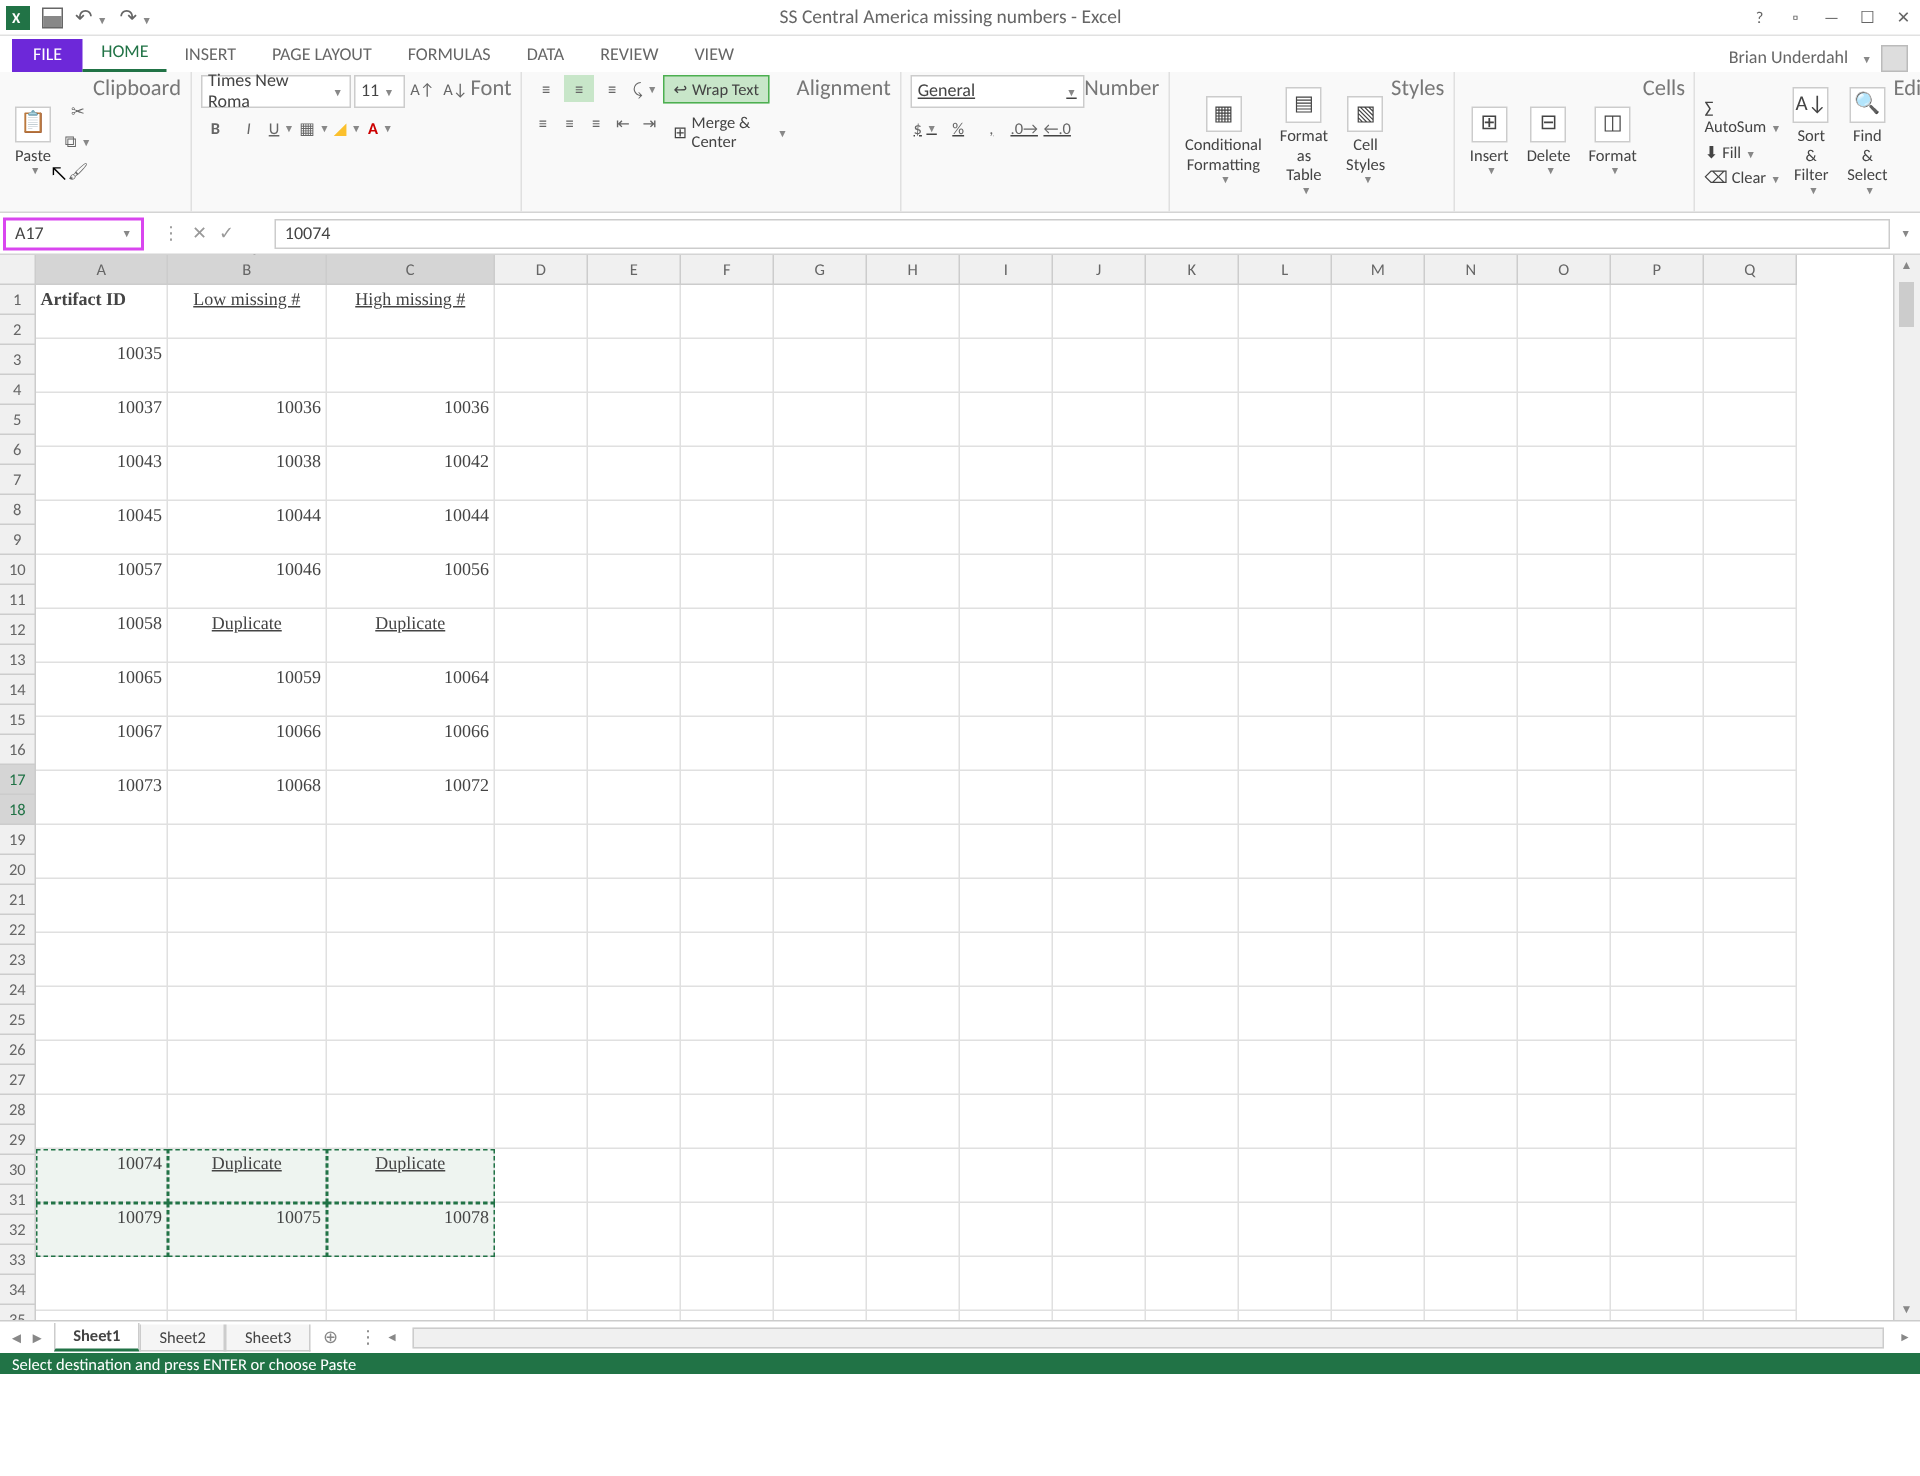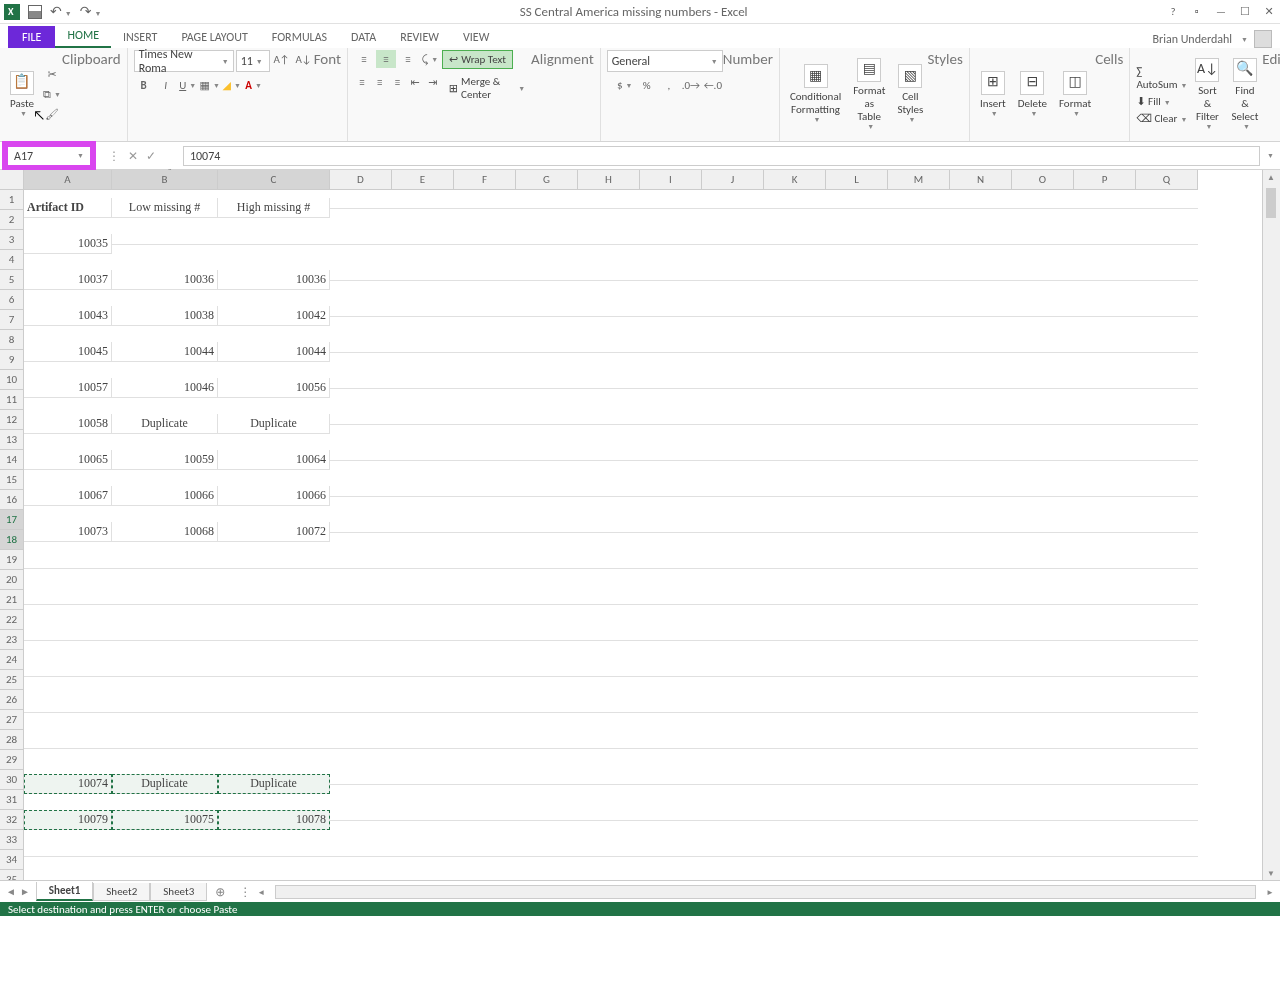--- a/index.html
+++ b/index.html
@@ -37,38 +37,38 @@
 .combo { height: 22px; border: 1px solid #ccc; background: #fff; padding: 0 4px; display: flex; align-items: center; font-size: 12px; }
 .dd { font-size: 7px; color: #888; margin-left: 3px; }
 .btn-row { display: flex; gap: 2px; }
 .toggle-on { background: #c8e6c9; border: 1px solid #4caf50; padding: 2px 6px; font-size: 11px; display: flex; align-items: center; gap: 3px; }
 .toggle-off { padding: 2px 6px; font-size: 11px; display: flex; align-items: center; gap: 3px; }
 
 .collapse-ribbon { margin-left: auto; padding: 0 6px; display: flex; align-items: flex-end; color: #888; font-size: 11px; }
 
 
 .fx-bar { height: 28px; border-bottom: 1px solid #d4d4d4; display: flex; align-items: center; background: #fff; }
-.name-box { width: 94px; border: 6px solid #d946ef; padding: 2px 6px; margin: 2px; display: flex; justify-content: space-between; align-items: center; }
+.name-box { width: 94px; border: 2px solid #d946ef; padding: 2px 6px; margin: 2px; display: flex; justify-content: space-between; align-items: center; }
 .fx-buttons { display: flex; gap: 8px; padding: 0 10px; color: #999; }
 .fx-label { font-style: italic; color: #888; margin-right: 8px; font-family: Cambria, serif; margin-top: 36px; }
 .fx-input { flex: 1; border: 1px solid #ccc; padding: 2px 6px; margin-right: 4px; }
 
 
 .grid-area { height: 710px; display: flex; }
 .corner { width: 24px; height: 20px; background: #f0f0f0; border-right: 1px solid #ccc; border-bottom: 1px solid #ccc; }
 .col-headers { display: flex; height: 20px; }
 .col-h { background: #f0f0f0; border-right: 1px solid #ccc; border-bottom: 1px solid #ccc; text-align: center; font-size: 11px; color: #666; line-height: 19px; }
 .col-h.sel { background: #d5d5d5; }
 .row-h { width: 24px; background: #f0f0f0; border-right: 1px solid #ccc; border-bottom: 1px solid #ccc; text-align: center; font-size: 11px; color: #666; line-height: 19px; }
 .row-h.sel { background: #d5d5d5; color: #217346; font-weight: normal; }
 .rows { display: flex; flex-direction: column; }
-.row { display: flex; height: 36px; align-items: center; }
+.row { display: flex; height: 36px; }
 .cell { border-right: 1px solid #e0e0e0; border-bottom: 1px solid #e0e0e0; padding: 0 3px; font-size: 12px; line-height: 19px; font-family: "Times New Roman", serif; }
 .cell.right { text-align: right; }
-.cell.center { text-align: center; }
+.cell.center { text-align: center; text-decoration: underline; }
 .cell.bold { font-weight: bold; }
 .cw-A { width: 88px; } .cw-B { width: 106px; } .cw-C { width: 112px; }
 .cw-std { width: 62px; }
 .marching { outline: 1.5px dashed #217346; outline-offset: -1px; background: rgba(33,115,70,0.08); }
 
 .vscroll { width: 18px; background: #f0f0f0; border-left: 1px solid #ccc; position: relative; }
 .vscroll-thumb { position: absolute; top: 18px; left: 3px; width: 10px; height: 30px; background: #ccc; }
 
 
 .sheet-bar { height: 22px; background: #fff; border-top: 1px solid #ccc; display: flex; align-items: center; }
@@ -201,21 +201,21 @@
             <span>⊞</span>
             <span>Merge &amp; Center</span>
             <span class="dd">▼</span>
           </div>
       </div>
     </div>
     <div class="group-label">Alignment</div>
   </div>
 
   <div class="group">
-    <div class="group-content" style="flex-direction:column;align-items:flex-end;gap:4px;">
+    <div class="group-content" style="flex-direction:column;align-items:flex-start;gap:4px;text-decoration:underline;">
       <div class="combo" style="width:116px">
           <span>General</span>
           <span class="dd" style="margin-left:auto">▼</span>
         </div>
       <div class="btn-row">
         <span class="small-btn">$<span class="dd">▼</span></span>
         <span class="small-btn">%</span>
         <span class="small-btn">,</span>
         <span class="small-btn">.0→</span>
         <span class="small-btn">←.0</span>

